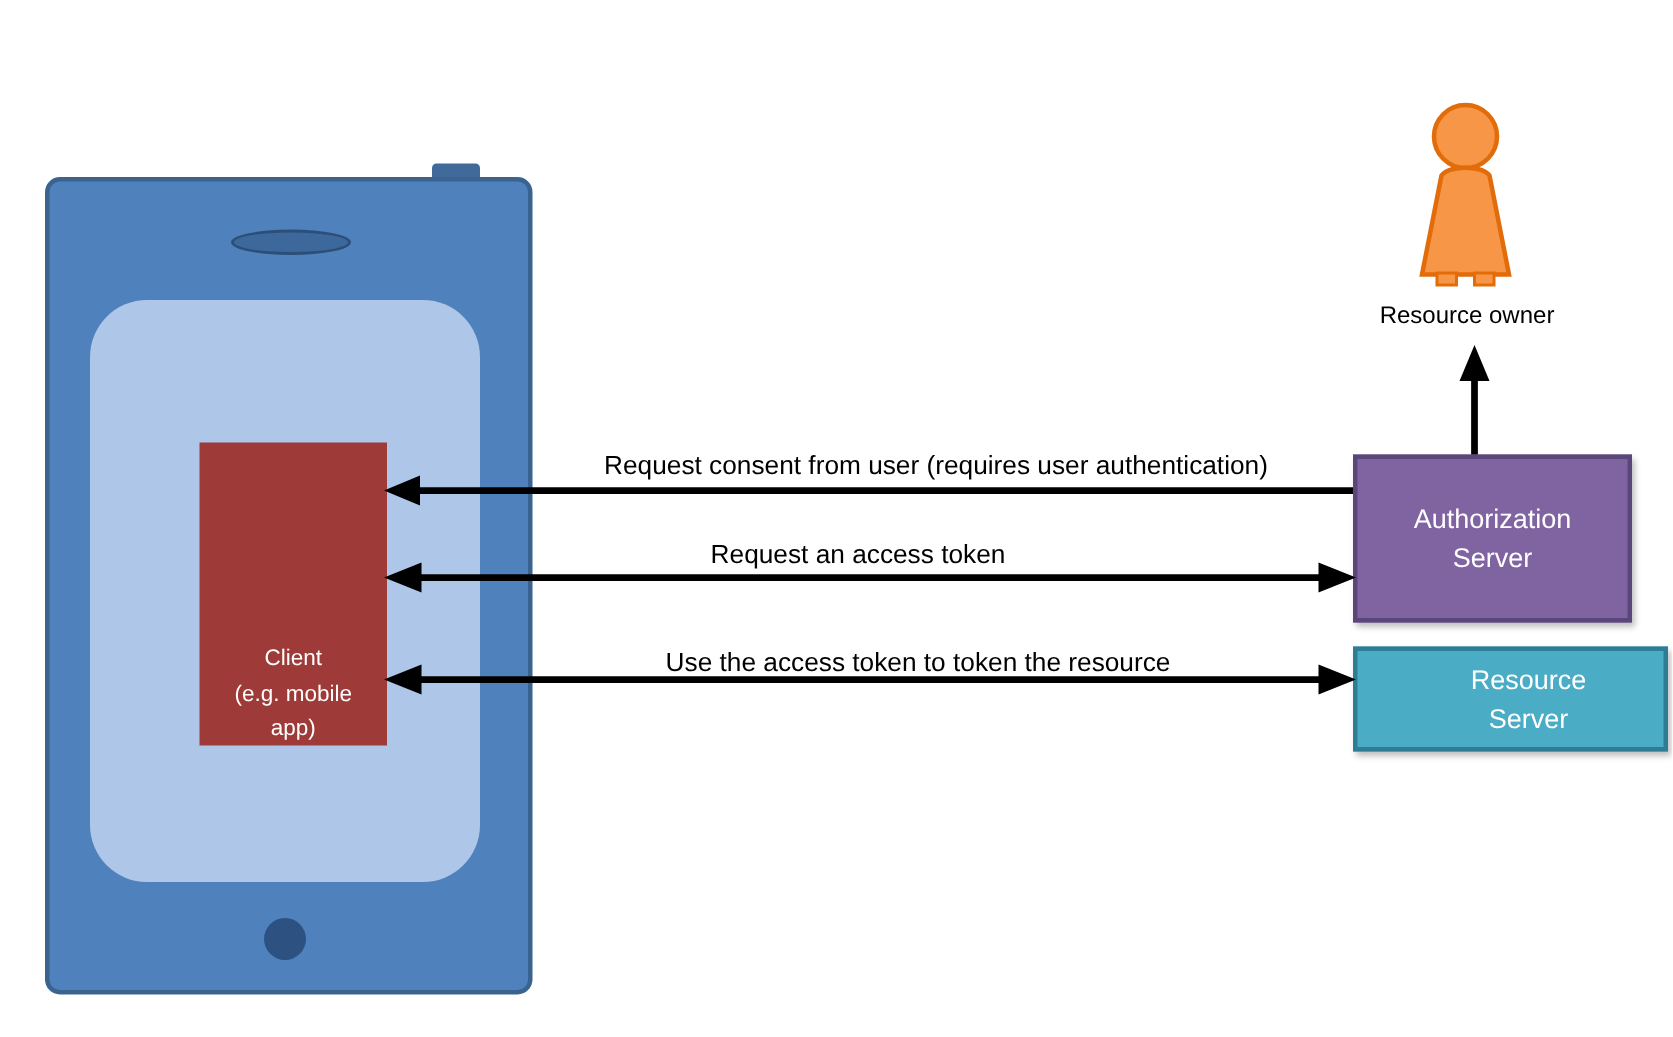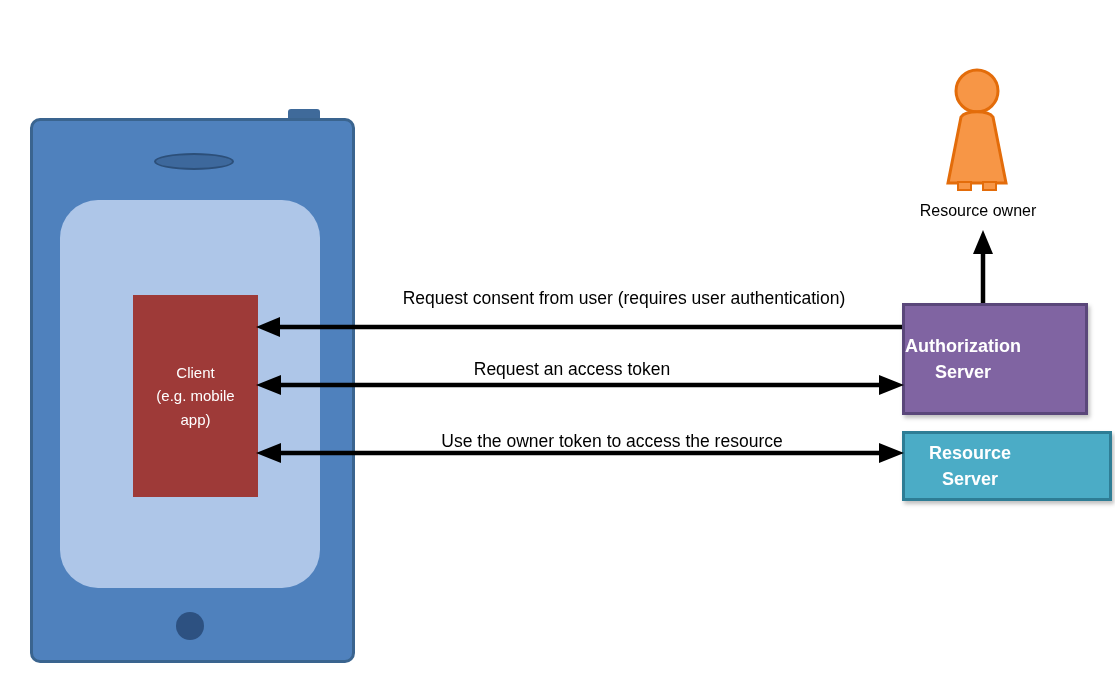--- a/index.html
+++ b/index.html
@@ -18,31 +18,30 @@
   .phone-speaker{
     left:154px;top:153px;width:76px;height:13px;background:#3d689c;
     border:2px solid #2c4f79;border-radius:50%;
   }
   .phone-screen{left:60px;top:200px;width:260px;height:388px;background:#aec6e8;border-radius:38px;}
   .phone-home-button{left:176px;top:612px;width:28px;height:28px;background:#2d5181;border-radius:50%;}
 
   
   .client-box{
     left:133px;top:295px;width:125px;height:202px;background:#9e3a38;
-    display:flex;align-items:center;justify-content:center;
+    display:flex;align-items:flex-end;justify-content:center;
   }
   .client-label{
     color:#ffffff;font-size:15px;line-height:1.55;text-align:center;white-space:pre-line;
   }
 
   
   .server-box{
-    display:flex;align-items:center;
+    display:flex;align-items:center;justify-content:center;
     box-shadow:2px 3px 4px rgba(0,0,0,0.25);
-    font-weight:bold;
   }
   .auth-box{left:902px;top:303px;width:180px;height:106px;background:#8064a2;border:3px solid #5a477a;}
   .resource-box{left:902px;top:431px;width:180px;height:64px;background:#4bacc6;border:3px solid #2e7d95;padding-left:24px;}
   .server-label{
     color:#ffffff;font-size:18px;line-height:1.45;text-align:center;white-space:pre-line;
   }
 
   
   .flow-label{
     color:#000000;font-size:17.5px;white-space:nowrap;transform:translateX(-50%);
@@ -77,23 +76,23 @@
     <div class="server-label">Authorization
 Server</div>
   </div>
   <div class="abs server-box resource-box">
     <div class="server-label">Resource
 Server</div>
   </div>
 
   <div class="abs owner-label" style="left:978px;top:202px;">Resource owner</div>
 
-  <div class="abs flow-label" style="left:624px;top:288px;">Request consent from user (requires user authentication)</div>
+  <div class="abs flow-label" style="left:624px;top:300px;">Request consent from user (requires user authentication)</div>
   <div class="abs flow-label" style="left:572px;top:359px;">Request an access token</div>
-  <div class="abs flow-label" style="left:612px;top:431px;">Use the owner token to access the resource</div>
+  <div class="abs flow-label" style="left:612px;top:431px;">Use the access token to token the resource</div>
 
   <svg class="layer" width="1115" height="691" viewBox="0 0 1115 691">
 
     <g>
       <circle class="person" cx="977" cy="91" r="21"></circle>
       <path class="person" d="M 961 117 C 966 110 988 110 993 117 L 1006 183 L 948 183 Z"></path>
       <rect class="person-foot" x="958" y="182" width="13" height="8"></rect>
       <rect class="person-foot" x="983" y="182" width="13" height="8"></rect>
     </g>
 

